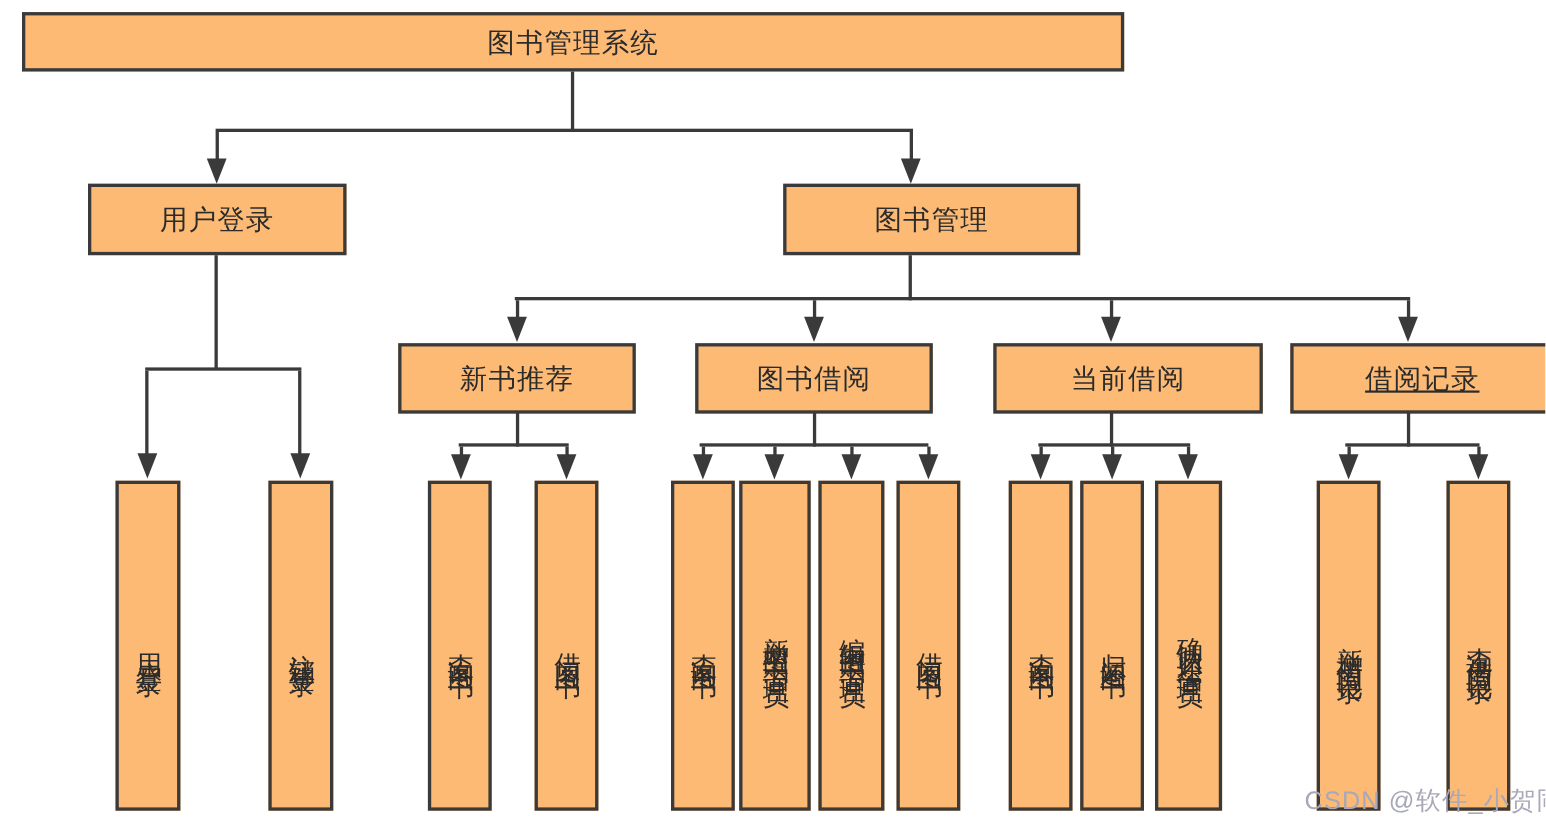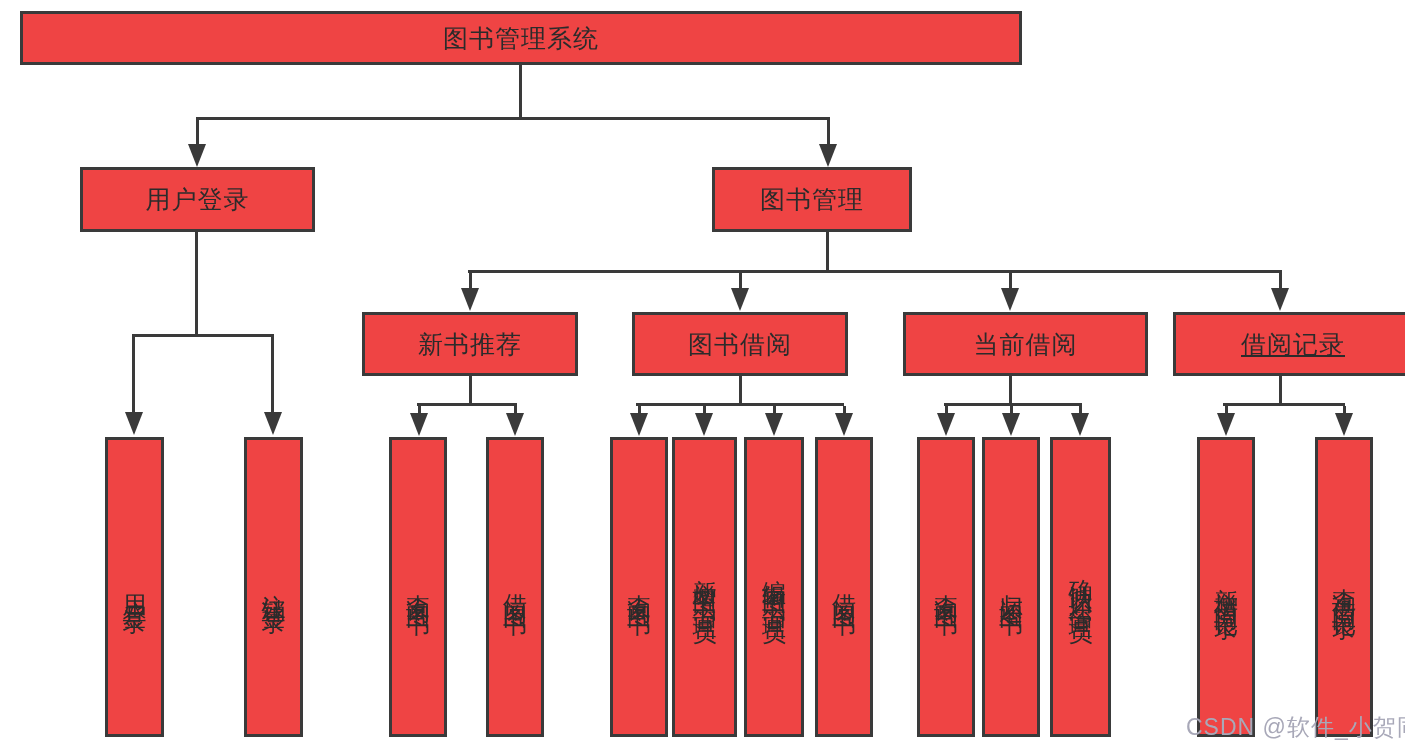--- a/index.html
+++ b/index.html
@@ -1,21 +1,21 @@
 <!DOCTYPE html>
 <html><head>
 <meta charset="utf-8">
 <style>
   html,body{margin:0;padding:0;background:#ffffff;}
   .canvas{
     position:relative;width:1405px;height:747px;background:#ffffff;overflow:hidden;
     font-family:"Liberation Sans","DejaVu Sans",sans-serif;color:#2b2b2b;
   }
   .box{
-    position:absolute;box-sizing:border-box;border:3px solid #3a3a3a;background:#ef4444;
+    position:absolute;box-sizing:border-box;border:3px solid #3a3a3a;background:#fdba74;
     display:flex;align-items:center;justify-content:center;
   }
   .box.root{border-width:3px;}
   .hlabel{font-size:25px;letter-spacing:1px;white-space:nowrap;color:#2b2b2b;}
   .vbox{top:437px;height:300px;}
   .vlabel{
     writing-mode:vertical-rl;text-orientation:mixed;
     font-size:24px;letter-spacing:6px;line-height:1;color:#2b2b2b;white-space:nowrap;
   }
   .line{position:absolute;background:#3a3a3a;}
@@ -34,21 +34,21 @@
 
 <div class="canvas">
 
   <div class="box root" style="left:20px;top:11px;width:1002px;height:54px;">
     <span class="hlabel">图书管理系统</span>
   </div>
 
   <div class="box" style="left:80px;top:167px;width:235px;height:65px;">
     <span class="hlabel">用户登录</span>
   </div>
-  <div class="box" style="left:712px;top:167px;width:200px;height:65px;">
+  <div class="box" style="left:712px;top:167px;width:270px;height:65px;">
     <span class="hlabel">图书管理</span>
   </div>
 
   <div class="box" style="left:362px;top:312px;width:216px;height:64px;">
     <span class="hlabel">新书推荐</span>
   </div>
   <div class="box" style="left:632px;top:312px;width:216px;height:64px;">
     <span class="hlabel">图书借阅</span>
   </div>
   <div class="box" style="left:903px;top:312px;width:245px;height:64px;">

